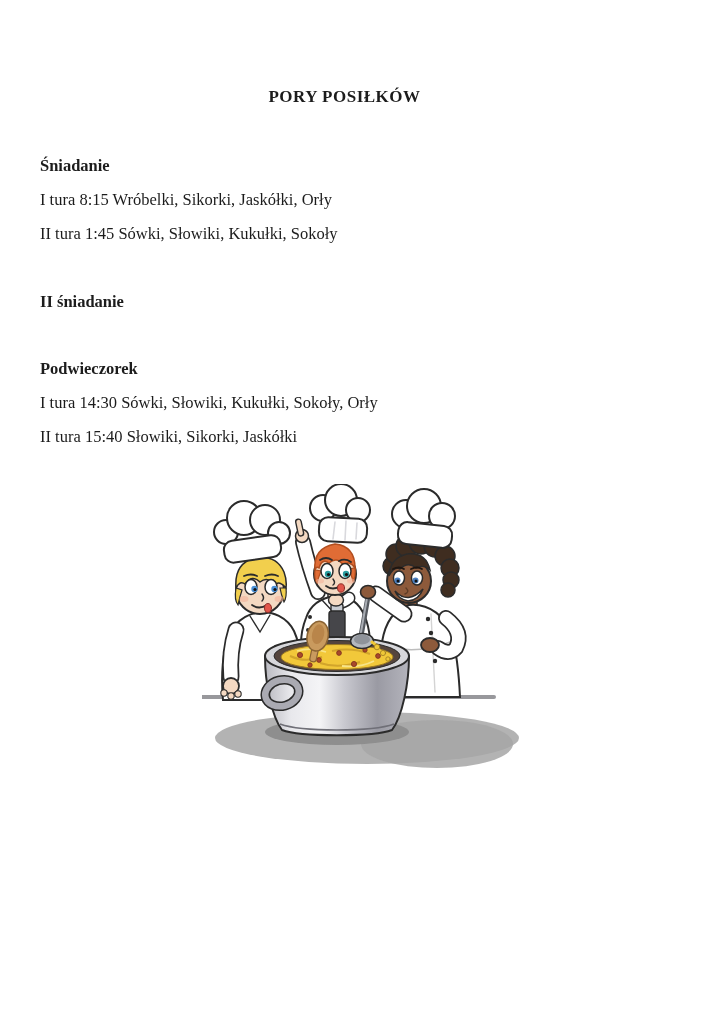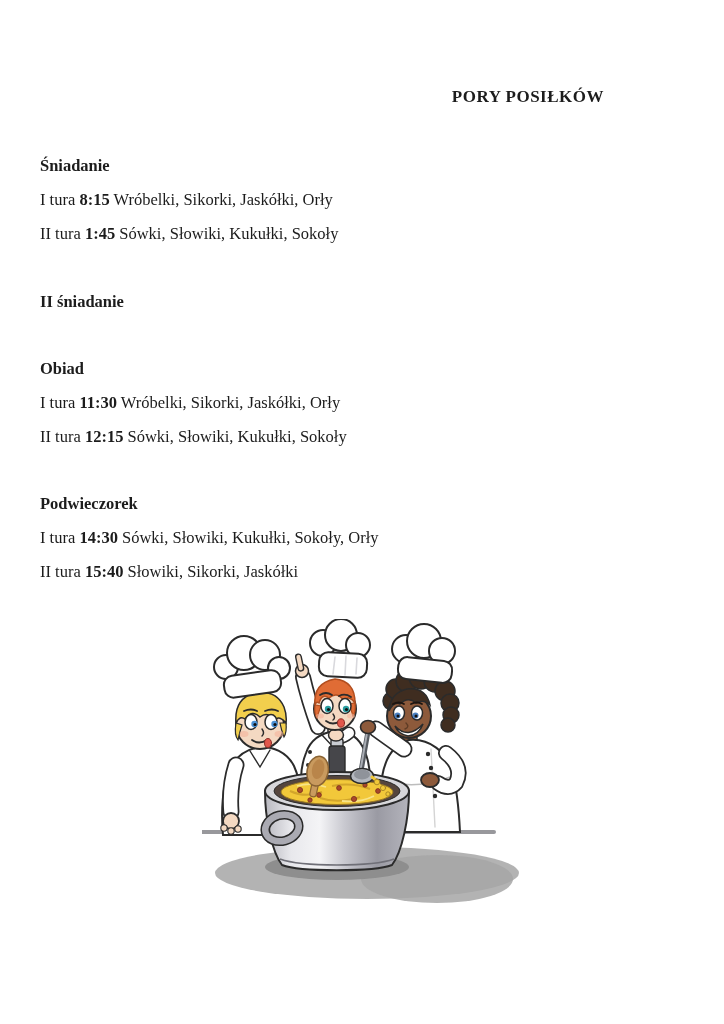--- a/index.html
+++ b/index.html
@@ -9,21 +9,21 @@
     background:#ffffff;
     color:#1c1c1c;
     font-family:"Liberation Serif","DejaVu Serif",serif;
     overflow:hidden;
   }
   .doc-title {
     margin:0;
     padding-top:87px;
     padding-left:85px;
     width:519px;
-    text-align:right;
+    text-align:center;
     font-size:17px;
     font-weight:700;
     letter-spacing:0.5px;
     line-height:20px;
   }
   .content {
     padding-left:40px;
     width:560px;
     font-size:16.5px;
   }
@@ -31,21 +31,21 @@
     margin:0;
     font-size:16.5px;
     font-weight:700;
     line-height:34px;
   }
   .section p {
     margin:0;
     line-height:34px;
     white-space:pre-wrap;
   }
-  .section p strong { font-weight:700; }
+  .section p strong { font-weight:400; }
   #section-0 { margin-top:42px; }
   #section-1 { margin-top:34px; }
   #section-2 { margin-top:33px; }
   #section-3 { margin-top:33px; }
   .figure {
     margin:30px auto 0 auto;
     width:320px; height:292px;
   }
 </style>
 </head>
@@ -60,25 +60,20 @@
     <div class="section" id="section-0">
       <h2>Śniadanie</h2>
       <p><span>I tura </span><strong>8:15</strong><span> Wróbelki, Sikorki, Jaskółki, Orły</span></p>
       <p><span>II tura </span><strong>1:45</strong><span> Sówki, Słowiki, Kukułki, Sokoły</span></p>
     </div>
 
     <div class="section" id="section-1">
       <h2>II śniadanie</h2>
     </div>
 
-    <div class="section" id="section-2">
-      <h2>Obiad</h2>
-      <p><span>I tura </span><strong>11:30</strong><span> Wróbelki, Sikorki, Jaskółki, Orły</span></p>
-      <p><span>II tura </span><strong>12:15</strong><span> Sówki, Słowiki, Kukułki, Sokoły</span></p>
-    </div>
 
     <div class="section" id="section-3">
       <h2>Podwieczorek</h2>
       <p><span>I tura </span><strong>14:30</strong><span> Sówki, Słowiki, Kukułki, Sokoły, Orły</span></p>
       <p><span>II tura </span><strong>15:40</strong><span> Słowiki, Sikorki, Jaskółki</span></p>
     </div>
 
   </div>
 
   <div class="figure">

